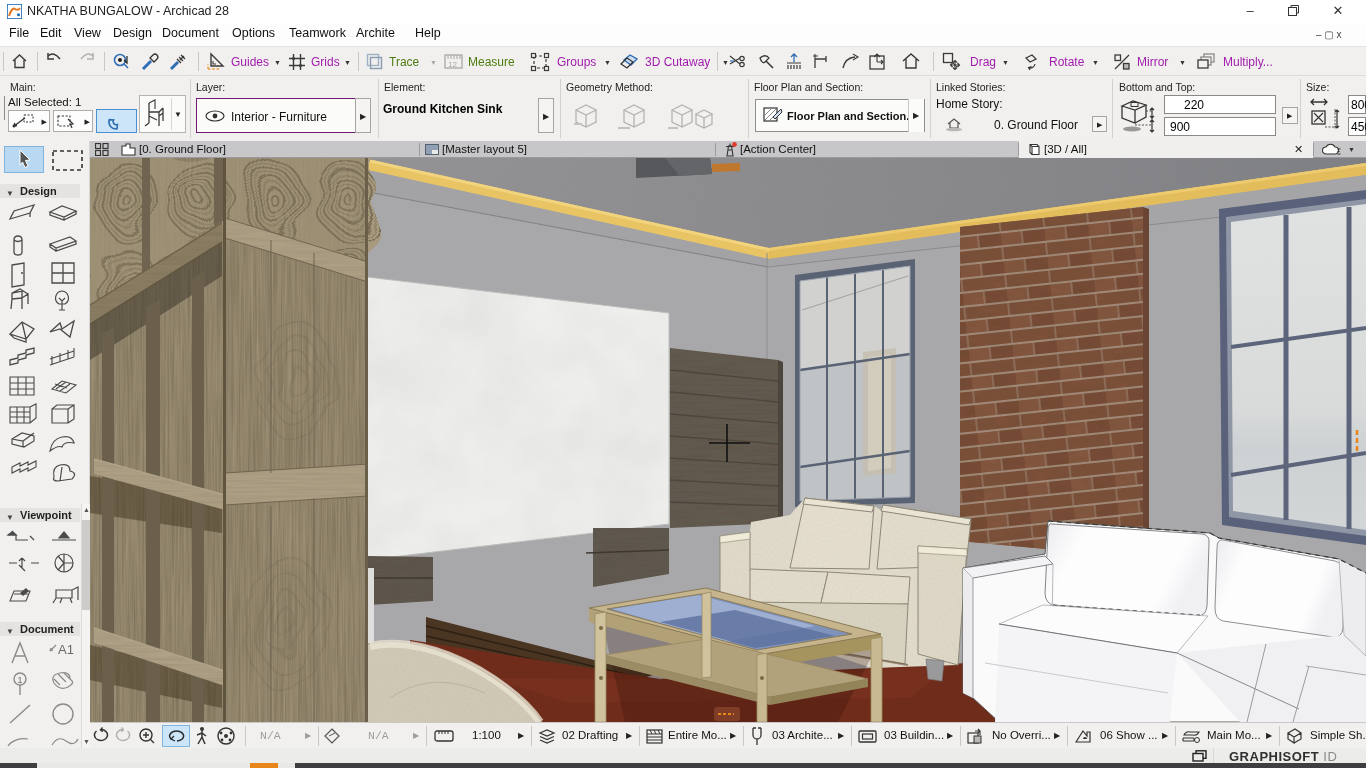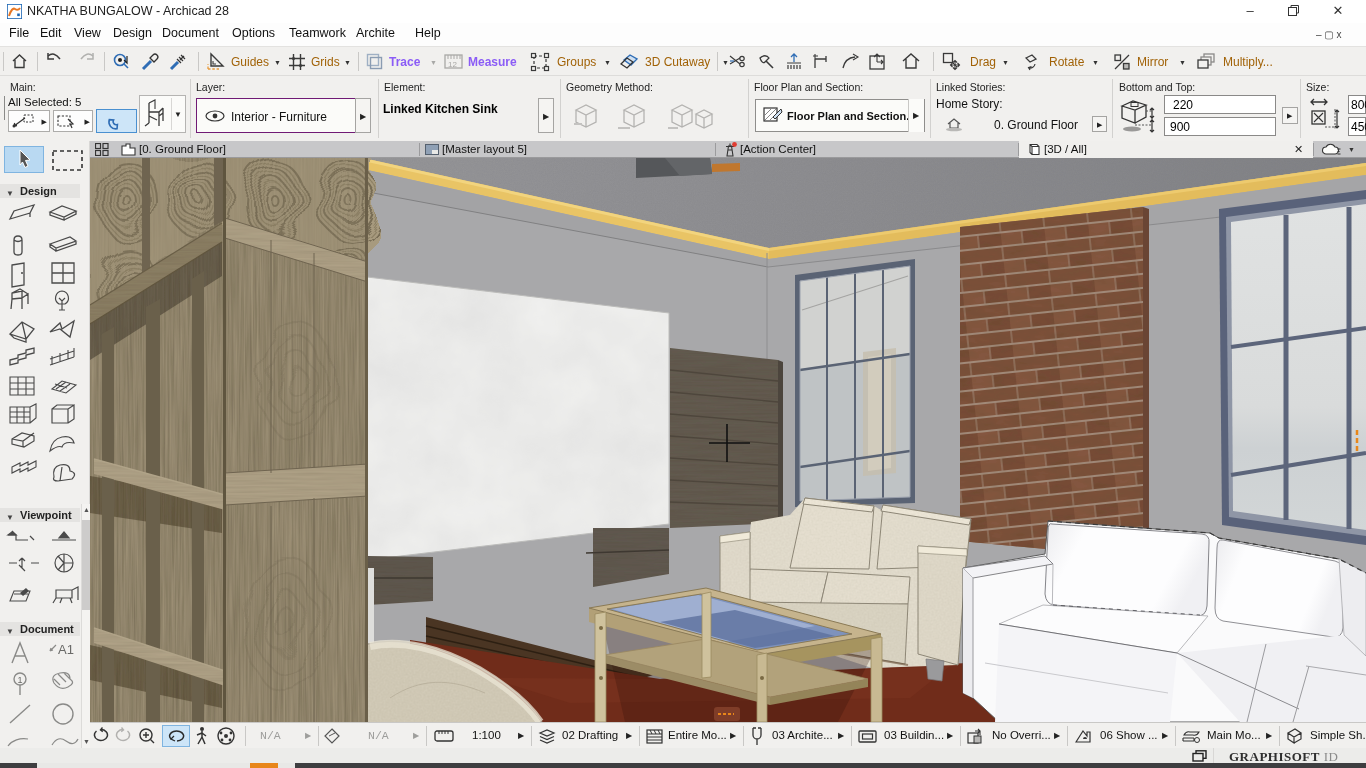--- a/index.html
+++ b/index.html
@@ -8,22 +8,22 @@
 
 #titlebar{left:0;top:0;width:1366px;height:23px;background:#ffffff;}
 #titletext{left:27px;top:4px;font-size:12.5px;color:#222;}
 .winbtn{top:3px;width:16px;height:16px;color:#333;font-size:13px;text-align:center;line-height:15px;}
 
 #menubar{left:0;top:23px;width:1366px;height:23px;background:#fdfdfd;}
 .menuitem{top:3px;font-size:12.5px;color:#111;}
 
 #toolbar{left:0;top:46px;width:1366px;height:30px;background:#f1f0ee;border-top:1px solid #e3e2e0;border-bottom:1px solid #dddcda;}
 .tsep{top:5px;width:1px;height:19px;background:#c9c8c6;}
-.tlabel{top:8px;font-size:12px;color:#a16207;}
-.tlabel.dis{color:#8b5cf6;font-weight:bold;}
+.tlabel{top:8px;font-size:12px;color:#a21caf;}
+.tlabel.dis{color:#4d7c0f;}
 .tdrop{top:12px;font-size:7px;color:#333;}
 .tdrop.dis{color:#a8a8a6;}
 
 #infobox{left:0;top:76px;width:1366px;height:65px;background:#f1f0ee;}
 .psep{top:3px;width:1px;height:59px;background:#d2d1cf;}
 .plabel{top:5px;font-size:10.5px;color:#222;}
 .ptext{font-size:11.5px;color:#111;}
 .ibtn{background:#fdfdfd;border:1px solid #adacaa;}
 .iarrbtn{background:#f5f4f2;border:1px solid #a5a4a2;text-align:center;color:#222;}
 
@@ -34,21 +34,21 @@
 #toolbox{left:0;top:158px;width:90px;height:590px;background:#f1f0ee;border-right:1px solid #d8d7d5;}
 .sechdr{left:0;width:80px;height:14px;background:#e4e3e1;font-size:11px;font-weight:bold;color:#222;padding-left:20px;line-height:14px;}
 .secarr{font-size:8px;color:#444;position:absolute;left:6px;top:3px;}
 
 #statusbar{left:90px;top:722px;width:1276px;height:26px;background:#f1f0ee;border-top:1px solid #c9c8c6;}
 .ssep{top:3px;width:1px;height:20px;background:#c9c8c6;}
 .stext{top:6px;font-size:11.5px;color:#111;white-space:nowrap;}
 .stext.dis{color:#9e9e9c;font-family:Liberation Mono, monospace;}
 .sarr{top:8px;font-size:8px;color:#222;}
 
-#botbar{left:0;top:748px;width:1366px;height:15px;background:#ececea;font-family:Liberation Serif, serif;}
+#botbar{left:0;top:748px;width:1366px;height:15px;background:#ececea;}
 #strip{left:0;top:763px;width:1366px;height:5px;background:#3e3e40;}
 </style></head>
 <body>
 <div id="app">
 
 <div class="abs" id="titlebar">
  <svg class="abs" style="left:7px;top:4px" width="15" height="15" viewBox="0 0 15 15">
         <rect x="0" y="0" width="15" height="15" fill="#fff" stroke="#1b66b5" stroke-width="1.6"></rect>
         <path d="M2 12 Q5 3 8 5 Q11 7 13 4" stroke="#e87722" stroke-width="2" fill="none"></path>
         <rect x="10.2" y="9.5" width="2.6" height="2.6" fill="#1b66b5"></rect>
@@ -202,21 +202,21 @@
  <svg class="abs" style="left:1196px;top:5px" width="22" height="20" viewBox="0 0 22 20">
         <rect x="8" y="2" width="10" height="8" fill="none" stroke="#8a8988" stroke-width="1.3"></rect>
         <rect x="5" y="5" width="10" height="8" fill="#f1f0ee" stroke="#8a8988" stroke-width="1.3"></rect>
         <rect x="2" y="8" width="10" height="8" fill="#f1f0ee" stroke="#3a3a3a" stroke-width="1.3"></rect>
       </svg>
  <div class="abs tlabel" style="left:1223px">Multiply...</div>
 </div>
 
 <div class="abs" id="infobox">
  <div class="abs plabel" style="left:10px">Main:</div>
- <div class="abs ptext" style="left:8px;top:20px">All Selected: 5</div>
+ <div class="abs ptext" style="left:8px;top:20px">All Selected: 1</div>
  <div class="abs" style="left:4px;top:20px;width:1px;height:24px;background:#8a8a88"></div>
  <div class="abs ibtn" style="left:8px;top:34px;width:42px;height:22px">
    <svg width="26" height="18" viewBox="0 0 26 18" style="margin:1px 0 0 2px">
           <path d="M3 14 L14 6 M3 14 l3 -0.5 M3 14 l0.7 -3" stroke="#333" stroke-width="1.3" fill="none"></path>
           <rect x="13" y="3" width="9" height="7" fill="none" stroke="#333" stroke-width="1" stroke-dasharray="2,1.5"></rect>
           <circle cx="3" cy="14" r="1.5" fill="#333"></circle>
         </svg>
    <span style="position:absolute;right:2px;top:7px;font-size:7px;color:#222">▶</span>
  </div>
  <div class="abs ibtn" style="left:53px;top:34px;width:40px;height:22px">
@@ -248,21 +248,21 @@
           <circle cx="10" cy="6" r="2.4" fill="#333"></circle>
         </svg>
   <span style="position:absolute;left:34px;top:11px;font-size:12px;color:#111">Interior - Furniture</span>
  </div>
  <div class="abs iarrbtn" style="left:355px;top:22px;width:16px;height:35px">
         <span style="font-size:8px;position:absolute;top:13px;left:4px">▶</span>
       </div>
  <div class="abs psep" style="left:378px"></div>
 
  <div class="abs plabel" style="left:384px">Element:</div>
- <div class="abs" style="left:383px;top:26px;font-size:12px;font-weight:bold;color:#000">Linked Kitchen Sink</div>
+ <div class="abs" style="left:383px;top:26px;font-size:12px;font-weight:bold;color:#000">Ground Kitchen Sink</div>
  <div class="abs iarrbtn" style="left:538px;top:22px;width:16px;height:35px">
         <span style="font-size:8px;position:absolute;top:13px;left:4px">▶</span>
       </div>
  <div class="abs psep" style="left:560px"></div>
 
  <div class="abs plabel" style="left:566px">Geometry Method:</div>
  <svg class="abs" style="left:572px;top:24px" width="160" height="32" viewBox="0 0 160 32">
   <g fill="none" stroke="#b4b3b1" stroke-width="1.3">
    <path d="M4 10 L14 5 L24 10 L14 15 Z M4 10 V22 L14 27 L24 22 V10 M14 15 V27"></path>
    <path d="M52 10 L62 5 L72 10 L62 15 Z M52 10 V22 L62 27 L72 22 V10 M62 15 V27" stroke-dasharray="0"></path>
@@ -300,21 +300,21 @@
  <div class="abs psep" style="left:1112px"></div>
 
  <div class="abs plabel" style="left:1119px">Bottom and Top:</div>
  <svg class="abs" style="left:1119px;top:20px" width="42" height="38" viewBox="0 0 42 38">
   <path d="M3 10 L14 5 L27 9 L16 14 Z M3 10 V22 L16 27 L16 14 M27 9 V21 L16 27" fill="none" stroke="#333" stroke-width="1.3"></path>
   <rect x="12" y="6.5" width="7" height="4" fill="none" stroke="#333" stroke-width="1"></rect>
   <ellipse cx="13" cy="33" rx="9" ry="2.5" fill="#9a9998"></ellipse>
   <path d="M27 15 H33 M16 29 H33" stroke="#555" stroke-width="1" stroke-dasharray="2,1.5"></path>
   <path d="M33 12 V36 M31 14 L33 12 L35 14 M31 20 L33 22 L35 20 M31 26 L33 24 L35 26 M31 34 L33 36 L35 34" fill="none" stroke="#333" stroke-width="1.2"></path>
  </svg>
- <div class="abs" style="left:1164px;top:19px;width:112px;height:19px;background:#fff;border:1px solid #8a8988;font-size:12px;color:#000;padding:2px 0 0 8px">220</div>
+ <div class="abs" style="left:1164px;top:19px;width:112px;height:19px;background:#fff;border:1px solid #8a8988;font-size:12px;color:#000;padding:2px 0 0 19px">220</div>
  <div class="abs" style="left:1164px;top:41px;width:112px;height:19px;background:#fff;border:1px solid #8a8988;font-size:12px;color:#000;padding:2px 0 0 5px">900</div>
  <div class="abs iarrbtn" style="left:1282px;top:31px;width:16px;height:17px">
         <span style="font-size:7px;position:absolute;top:4px;left:4px">▶</span>
       </div>
  <div class="abs psep" style="left:1300px"></div>
 
  <div class="abs plabel" style="left:1306px">Size:</div>
  <svg class="abs" style="left:1308px;top:20px" width="36" height="38" viewBox="0 0 36 38">
   <path d="M3 6 H19 M6 3 L3 6 L6 9 M16 3 L19 6 L16 9" fill="none" stroke="#333" stroke-width="1.3"></path>
   <rect x="4" y="15" width="13" height="13" fill="none" stroke="#333" stroke-width="1.3"></rect>

